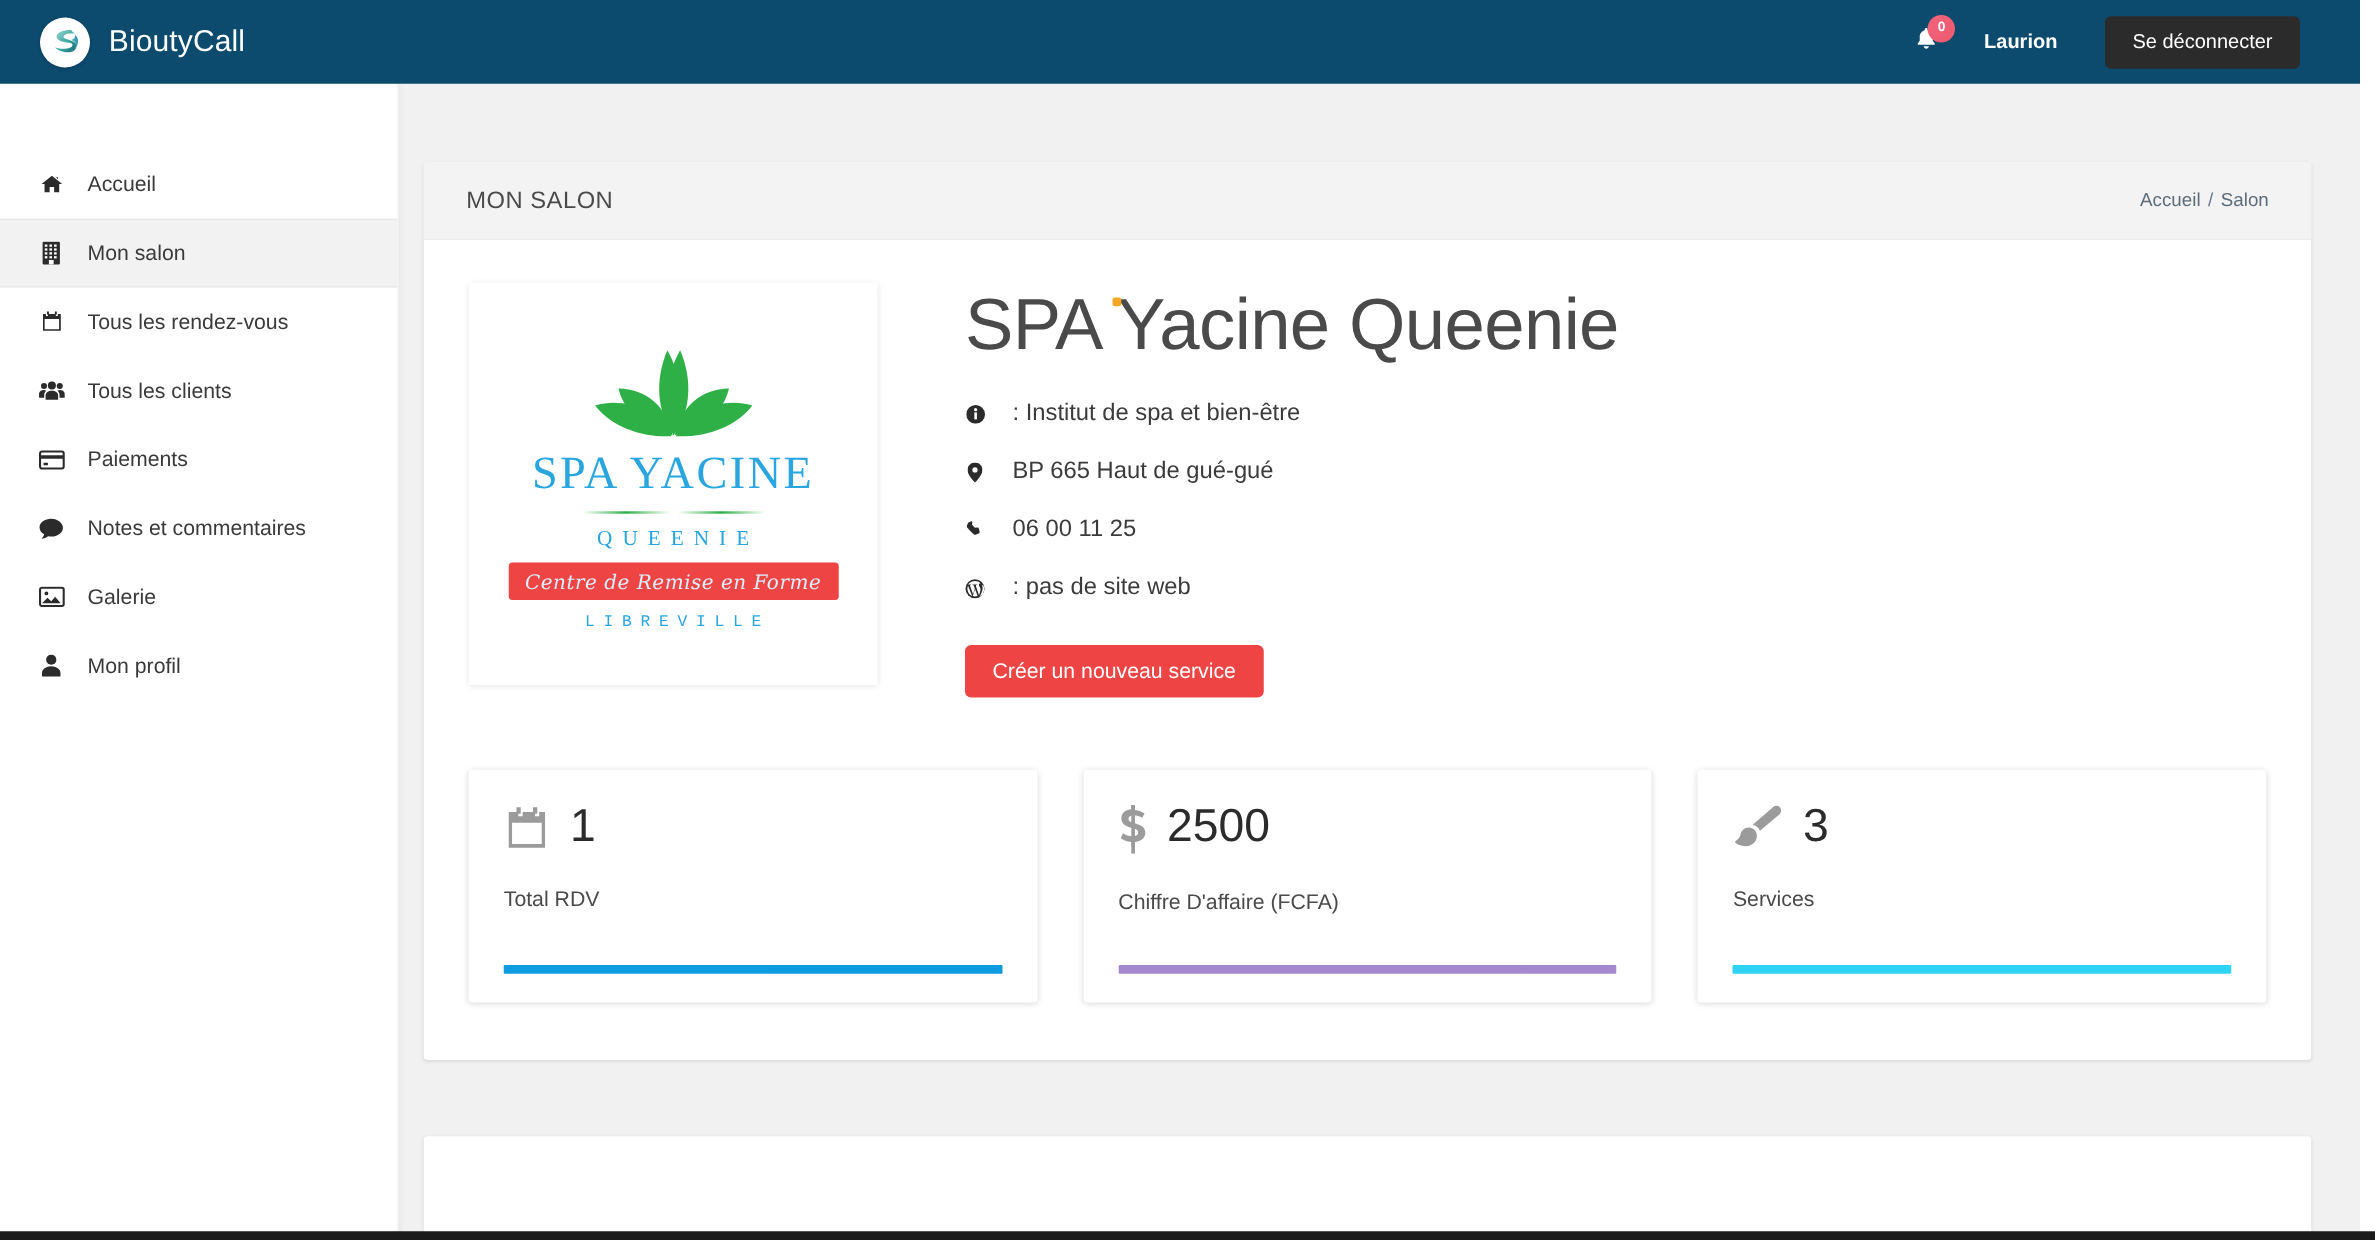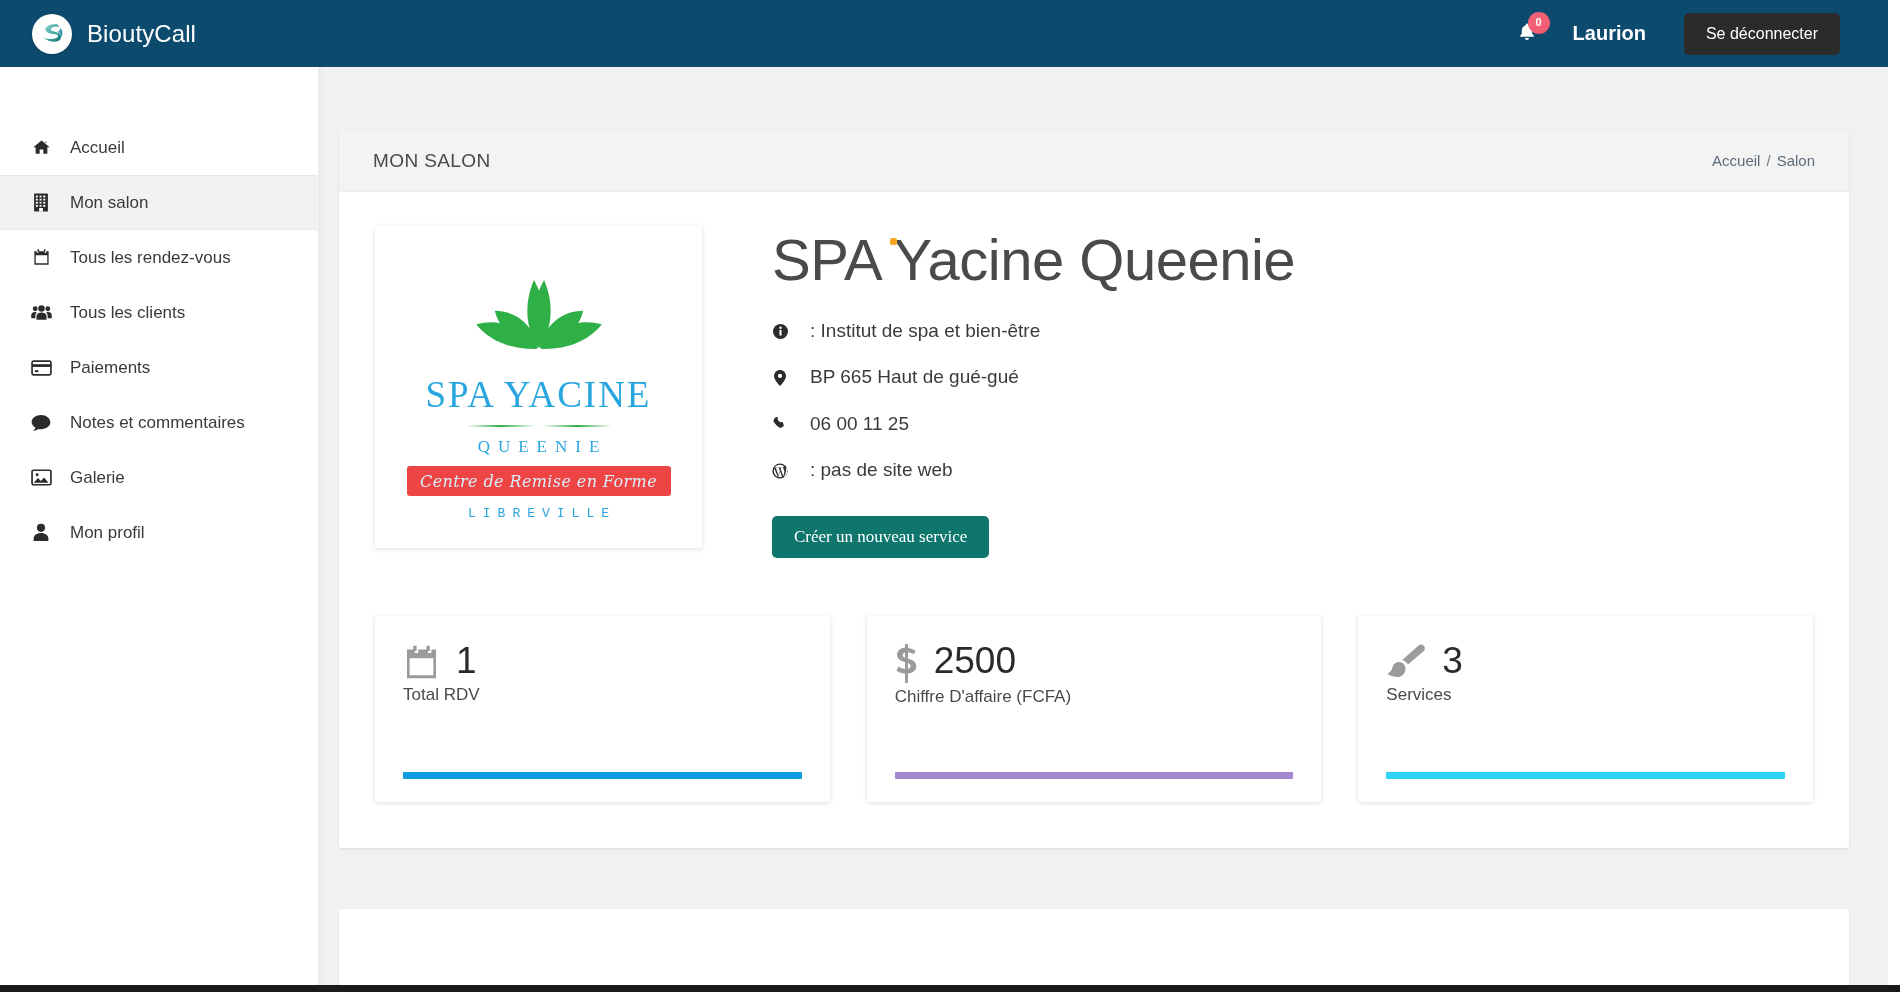--- a/index.html
+++ b/index.html
@@ -66,21 +66,21 @@
     border-radius: 11px;
     background: linear-gradient(135deg,#f2647c 0%,#ef5a6e 100%);
     color: #fff;
     font-size: 11px;
     font-weight: bold;
     display: flex; align-items: center; justify-content: center;
     line-height: 1;
   }
   .user-name {
     color: #ffffff;
-    font-size: 20px;
+    font-size: 16px;
     font-weight: bold;
     margin-left: 26px;
     white-space: nowrap;
     cursor: pointer;
   }
   .logout-btn {
     margin-left: 38px;
     background: #2b2b2b;
     color: #ffffff;
     border: none;
@@ -199,21 +199,21 @@
     justify-content: flex-start;
     padding-top: 34px;
   }
   .leafmark { width: 170px; height: 86px; }
   .logo-spa {
     font-family: "Liberation Serif", serif;
     color: #29a6e0;
     font-size: 37px;
     letter-spacing: 2px;
     line-height: 1;
-    margin-top: 24px;
+    margin-top: 8px;
   }
   .logo-divider {
     width: 160px; height: 8px;
     margin-top: 9px;
     display: flex; align-items: center; justify-content: center; gap: 6px;
   }
   .logo-divider i {
     display: block; height: 2px; width: 70px;
     background: linear-gradient(to right, rgba(46,176,70,0), #2eb046, rgba(46,176,70,0));
   }
@@ -280,28 +280,28 @@
     line-height: 1.5;
   }
   .info-line .i-ico {
     width: 16px;
     display: inline-flex; align-items: center; justify-content: center;
     color: #2b2b2b;
     flex: none;
   }
   .create-btn {
     margin-top: 13px;
-    background: #0f766e;
+    background: #ef4444;
     color: #ffffff;
     border: none;
     border-radius: 5px;
     height: 42px;
     padding: 0 22px;
     font-size: 17px;
-    font-family: Liberation Serif, serif;
+    font-family: Liberation Sans, sans-serif;
     cursor: pointer;
   }
 
   
   .stats {
     display: flex;
     gap: 37px;
     margin-top: 58px;
   }
   .stat-card {
@@ -319,21 +319,21 @@
   .stat-icon { color: #9b9b9b; flex: none; margin-top: 2px; }
   .stat-number {
     font-size: 37px;
     color: #2b2b2b;
     font-weight: 400;
     line-height: 1;
   }
   .stat-label {
     font-size: 17px;
     color: #4a4a4a;
-    margin-top: 0;
+    margin-top: 24px;
   }
   .stat-bar {
     position: absolute;
     left: 28px; right: 28px;
     bottom: 23px;
     height: 7px;
     border-radius: 1px;
   }
 
   

